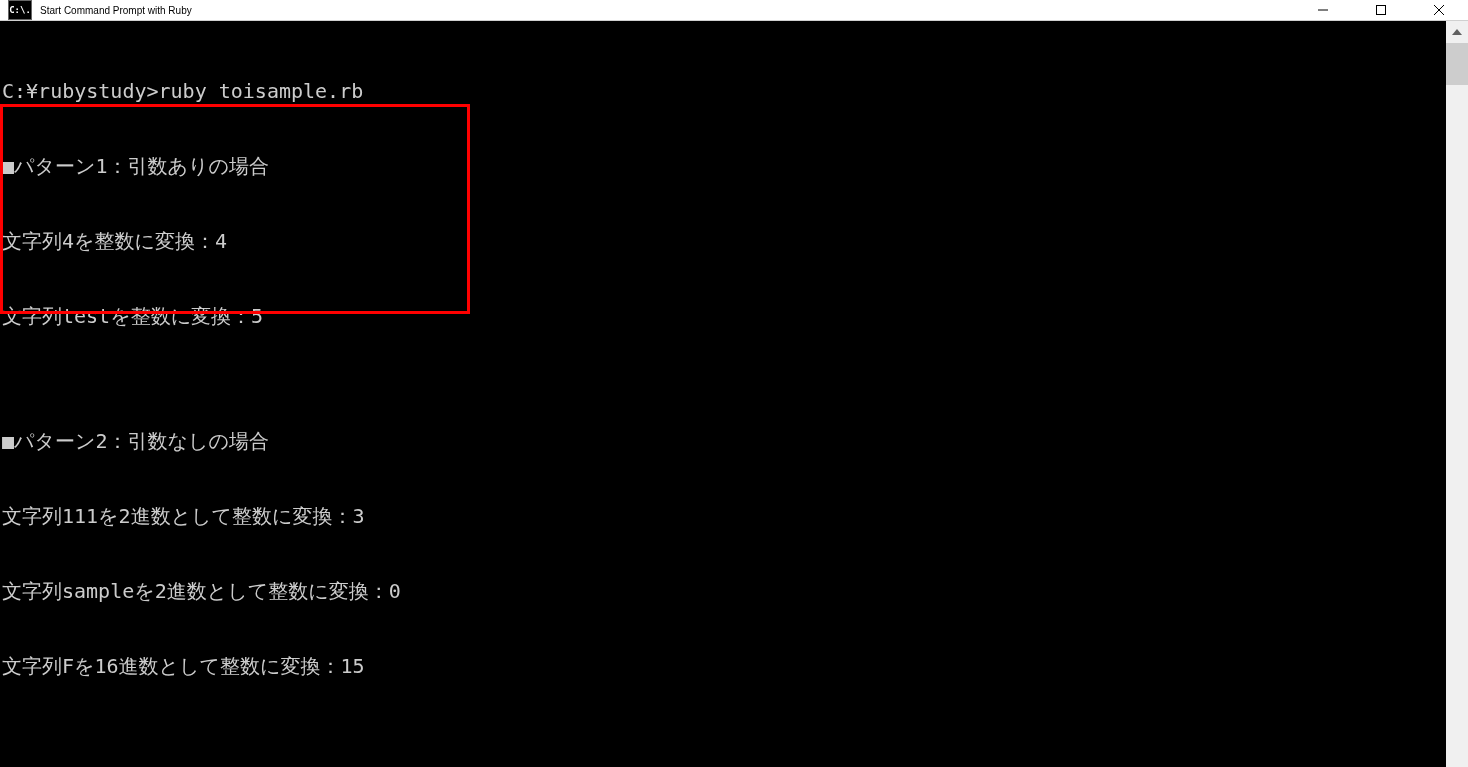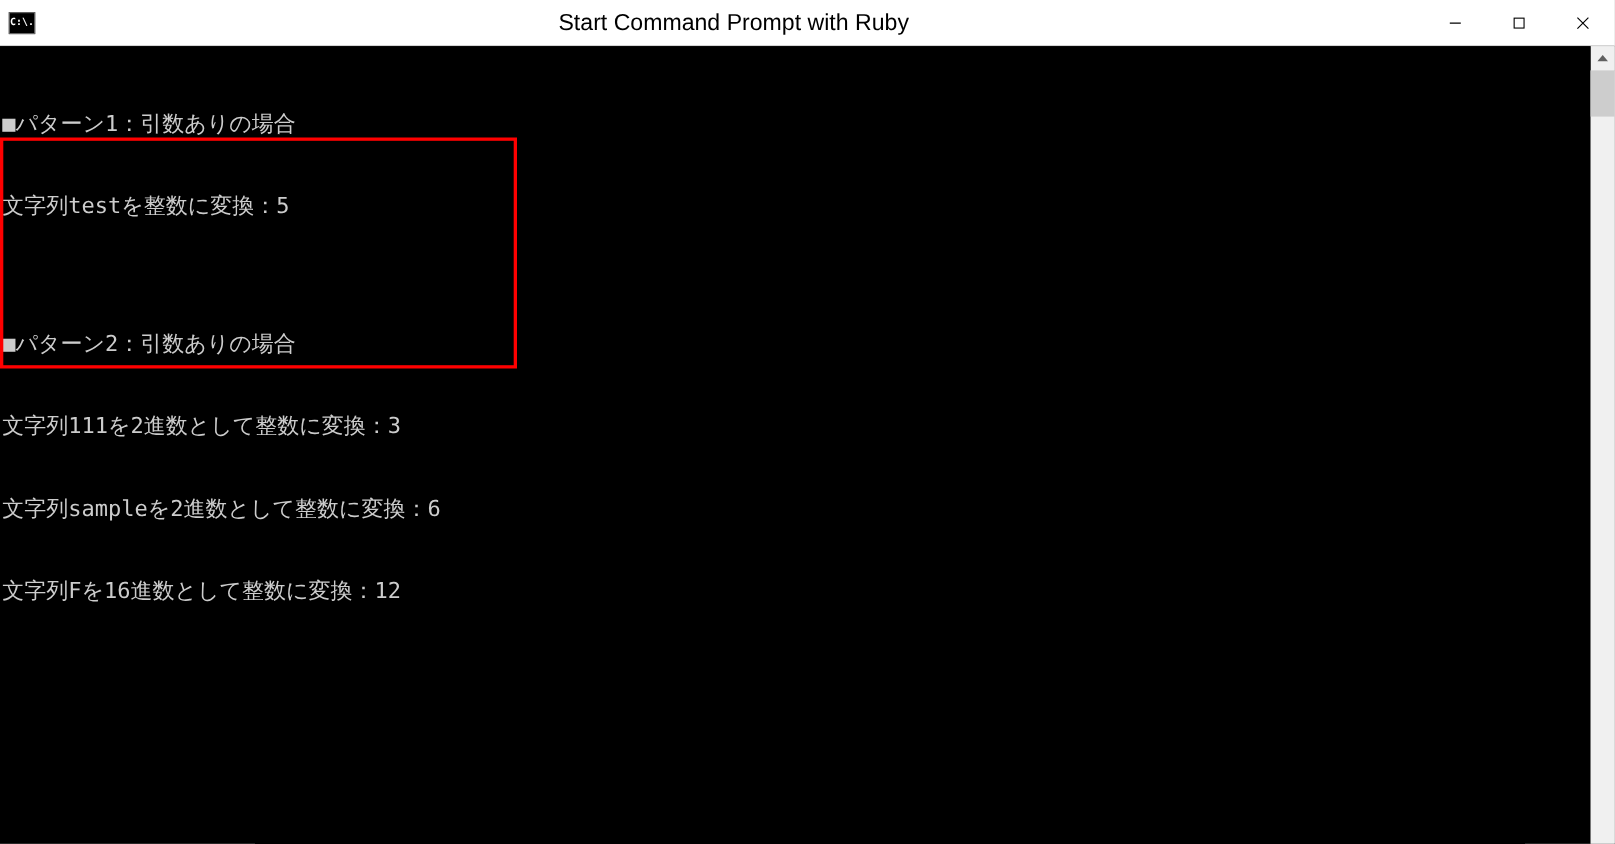--- a/index.html
+++ b/index.html
@@ -32,24 +32,23 @@
       font-size: 9px;
       font-weight: bold;
       display: flex;
       align-items: center;
       justify-content: center;
       margin-right: 8px;
       font-family: monospace;
       border: 1px solid #666;
     }
     .title-text {
-      font-size: 21px;
+      font-size: 10px;
       color: #000000;
       flex: 1;
-      text-align: center;
     }
     .window-controls {
       display: flex;
       height: 100%;
     }
     .window-btn {
       width: 58px;
       height: 100%;
       display: flex;
       align-items: center;
@@ -145,27 +144,29 @@
       <svg width="12" height="12" viewBox="0 0 12 12">
         <line x1="1" y1="1" x2="11" y2="11"></line>
         <line x1="11" y1="1" x2="1" y2="11"></line>
       </svg>
     </button>
   </div>
 </div>
 
 <div class="terminal-container">
   <div class="terminal">
+    <span class="term-line">C:¥rubystudy&gt;ruby toisample.rb</span>
     <span class="term-line">■パターン1：引数ありの場合</span>
+    <span class="term-line">文字列4を整数に変換：4</span>
     <span class="term-line">文字列testを整数に変換：5</span>
     <span class="term-line"></span>
-    <span class="term-line">■パターン2：引数ありの場合</span>
+    <span class="term-line">■パターン2：引数なしの場合</span>
     <span class="term-line">文字列111を2進数として整数に変換：3</span>
-    <span class="term-line">文字列sampleを2進数として整数に変換：6</span>
-    <span class="term-line">文字列Fを16進数として整数に変換：12</span>
+    <span class="term-line">文字列sampleを2進数として整数に変換：0</span>
+    <span class="term-line">文字列Fを16進数として整数に変換：15</span>
     <span class="term-line"></span>
     
     <div class="highlight-box"></div>
   </div>
   <div class="scrollbar">
     <div class="scroll-arrow">
       <svg width="10" height="6" viewBox="0 0 10 6">
         <path d="M0 6 L5 0 L10 6 Z"></path>
       </svg>
     </div>

